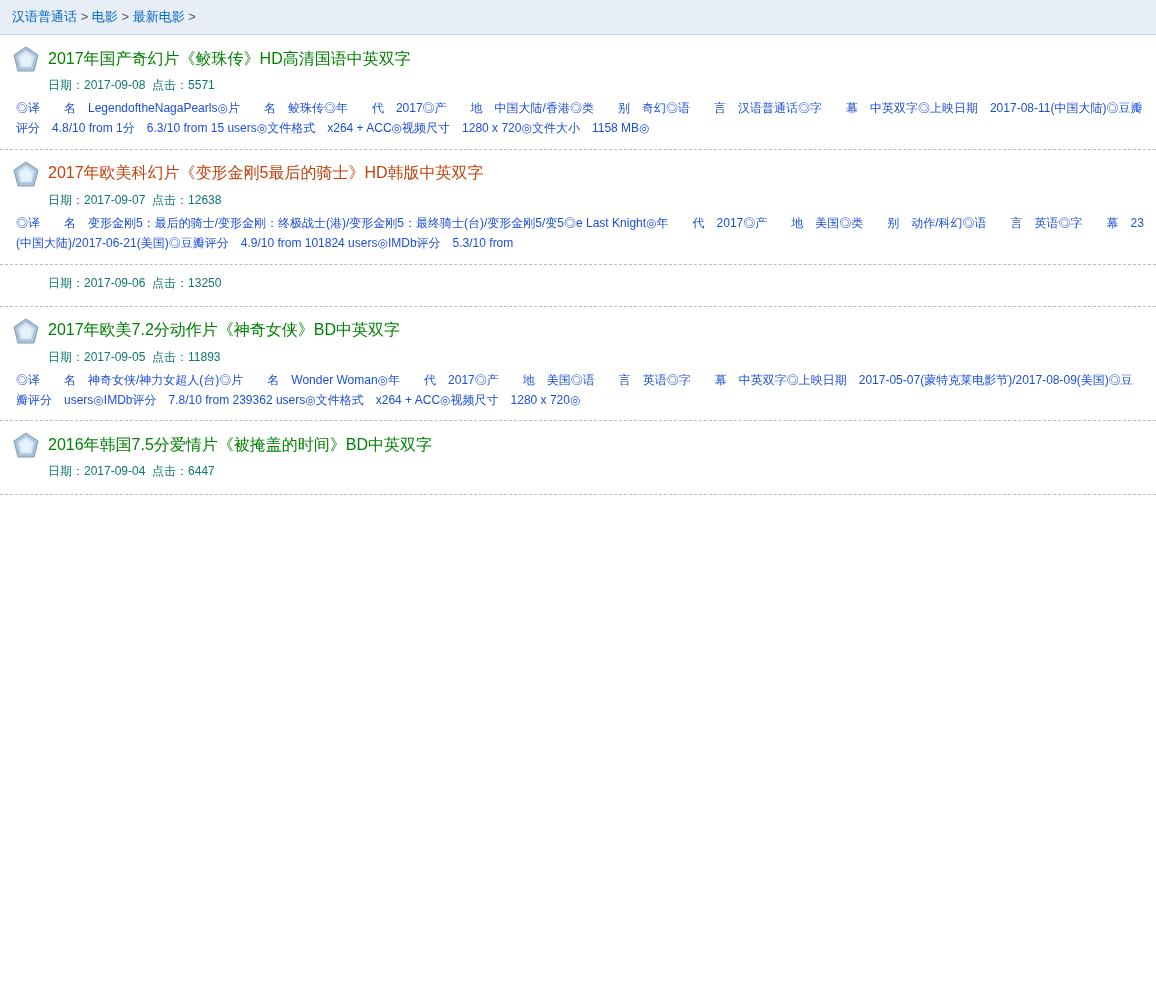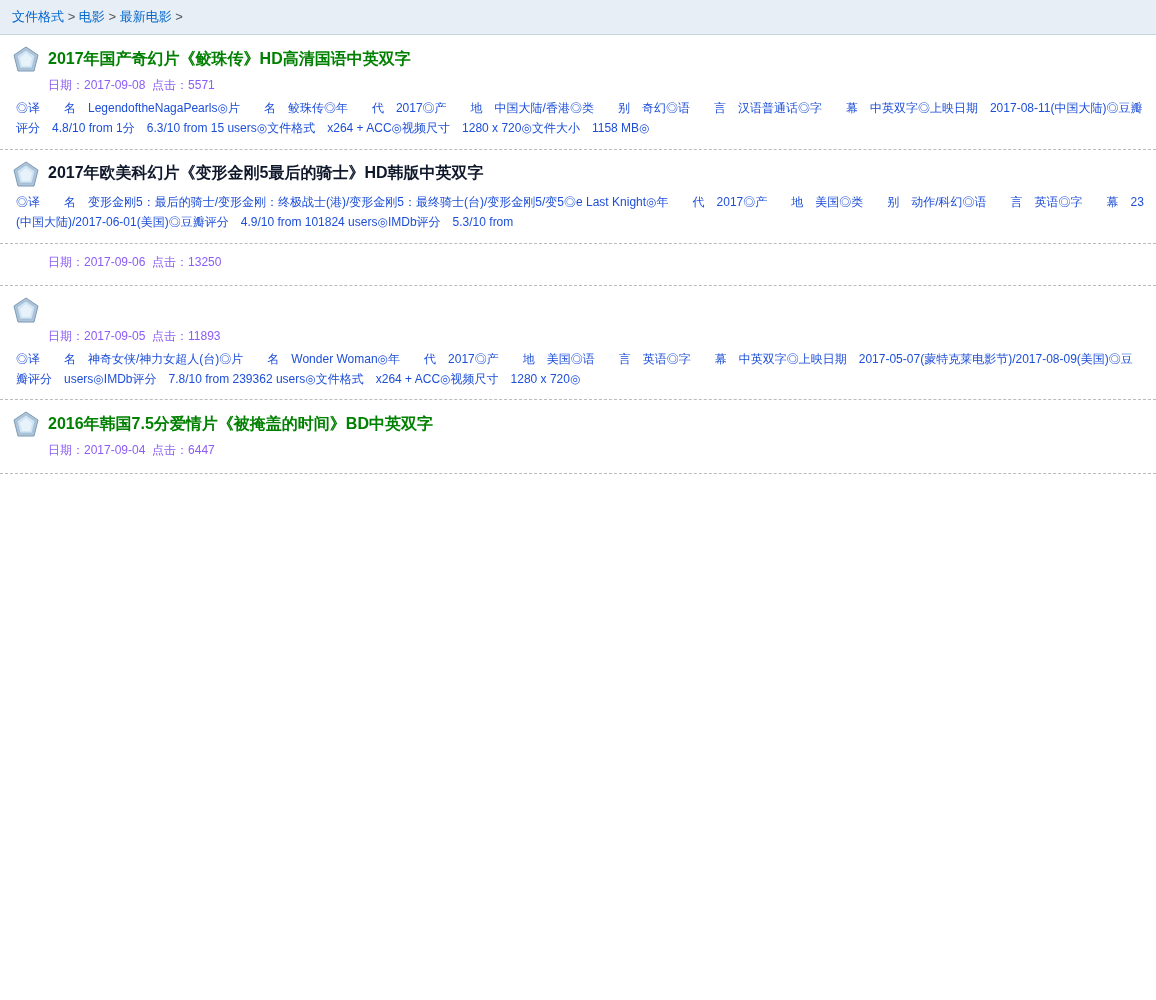--- a/index.html
+++ b/index.html
@@ -36,47 +36,47 @@
       gap: 8px;
       margin-bottom: 4px;
     }
     .movie-icon {
       width: 28px;
       height: 28px;
       flex-shrink: 0;
     }
     .movie-title {
       font-size: 16px;
-      font-weight: bold;
+      font-weight: normal;
       color: #008000;
       text-decoration: none;
     }
     .movie-title.red {
-      color: #0f172a;
+      color: #c2410c;
     }
     .movie-meta {
-      color: #8b5cf6;
+      color: #0f766e;
       font-size: 12px;
       margin-bottom: 4px;
       padding-left: 36px;
     }
     .movie-desc {
       color: #1d4ed8;
       font-size: 12px;
       line-height: 1.7;
       padding-left: 4px;
       overflow: hidden;
       word-break: break-all;
     }
   </style>
 </head>
 <body>
 
 <div class="breadcrumb-bar">
-  <a>文件格式</a>
+  <a>汉语普通话</a>
   <span> &gt; </span>
   <a>电影</a>
   <span> &gt; </span>
   <a>最新电影</a>
   <span>&gt;</span>
 </div>
 
 <div class="movie-list" id="movie-list">
 <div class="movie-item">
     <div class="movie-title-row">
@@ -94,34 +94,38 @@
   </div>
     <div class="movie-item">
     <div class="movie-title-row">
       <span class="movie-icon"><svg width="28" height="28" viewBox="0 0 28 28" xmlns="http://www.w3.org/2000/svg">
     <polygon points="14,2 26,10 22,26 6,26 2,10" fill="#b0c4d8" stroke="#7a9ab5" stroke-width="1"></polygon>
     <polygon points="14,5 23,11 20,23 8,23 5,11" fill="#d0e4f4" stroke="#8ab0cc" stroke-width="0.5"></polygon>
     <polygon points="14,8 20,13 18,21 10,21 8,13" fill="#e8f2fb"></polygon>
   </svg></span>
       <a class="movie-title red" href="#">2017年欧美科幻片《变形金刚5最后的骑士》HD韩版中英双字</a>
     </div>
-    <div class="movie-desc">◎译　　名　变形金刚5：最后的骑士/变形金刚：终极战士(港)/变形金刚5：最终骑士(台)/变形金刚5/变5◎e Last Knight◎年　　代　2017◎产　　地　美国◎类　　别　动作/科幻◎语　　言　英语◎字　　幕　23(中国大陆)/2017-06-01(美国)◎豆瓣评分　4.9/10 from 101824 users◎IMDb评分　5.3/10 from</div>
+    <div class="movie-meta">
+      日期：2017-09-07&nbsp;&nbsp;点击：12638
+    </div>
+    <div class="movie-desc">◎译　　名　变形金刚5：最后的骑士/变形金刚：终极战士(港)/变形金刚5：最终骑士(台)/变形金刚5/变5◎e Last Knight◎年　　代　2017◎产　　地　美国◎类　　别　动作/科幻◎语　　言　英语◎字　　幕　23(中国大陆)/2017-06-21(美国)◎豆瓣评分　4.9/10 from 101824 users◎IMDb评分　5.3/10 from</div>
   </div>
     <div class="movie-item">
     <div class="movie-meta">
       日期：2017-09-06&nbsp;&nbsp;点击：13250
     </div>
   </div>
     <div class="movie-item">
     <div class="movie-title-row">
       <span class="movie-icon"><svg width="28" height="28" viewBox="0 0 28 28" xmlns="http://www.w3.org/2000/svg">
     <polygon points="14,2 26,10 22,26 6,26 2,10" fill="#b0c4d8" stroke="#7a9ab5" stroke-width="1"></polygon>
     <polygon points="14,5 23,11 20,23 8,23 5,11" fill="#d0e4f4" stroke="#8ab0cc" stroke-width="0.5"></polygon>
     <polygon points="14,8 20,13 18,21 10,21 8,13" fill="#e8f2fb"></polygon>
   </svg></span>
+      <a class="movie-title" href="#">2017年欧美7.2分动作片《神奇女侠》BD中英双字</a>
     </div>
     <div class="movie-meta">
       日期：2017-09-05&nbsp;&nbsp;点击：11893
     </div>
     <div class="movie-desc">◎译　　名　神奇女侠/神力女超人(台)◎片　　名　Wonder Woman◎年　　代　2017◎产　　地　美国◎语　　言　英语◎字　　幕　中英双字◎上映日期　2017-05-07(蒙特克莱电影节)/2017-08-09(美国)◎豆瓣评分　users◎IMDb评分　7.8/10 from 239362 users◎文件格式　x264 + ACC◎视频尺寸　1280 x 720◎</div>
   </div>
     <div class="movie-item">
     <div class="movie-title-row">
       <span class="movie-icon"><svg width="28" height="28" viewBox="0 0 28 28" xmlns="http://www.w3.org/2000/svg">
     <polygon points="14,2 26,10 22,26 6,26 2,10" fill="#b0c4d8" stroke="#7a9ab5" stroke-width="1"></polygon>

